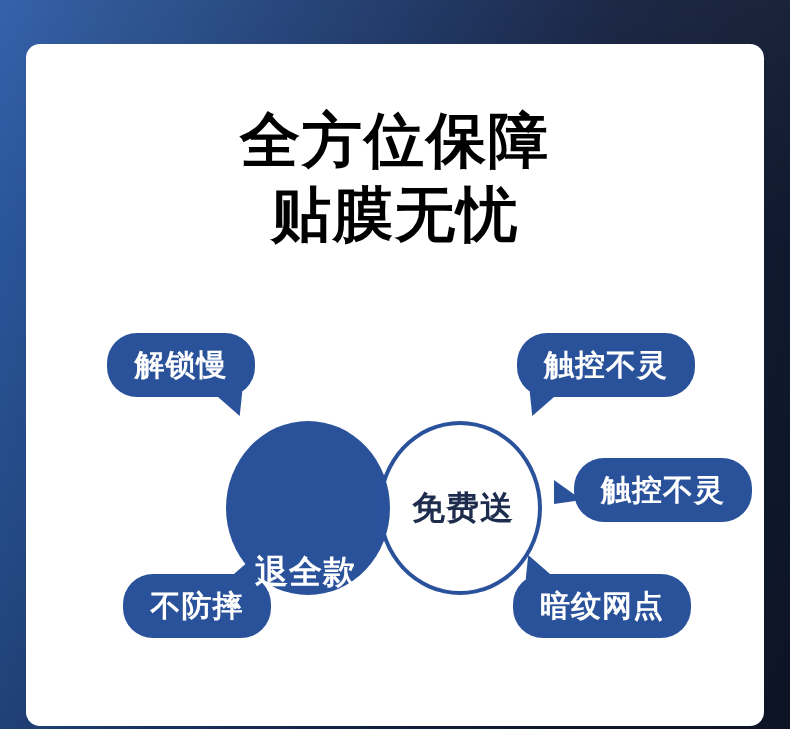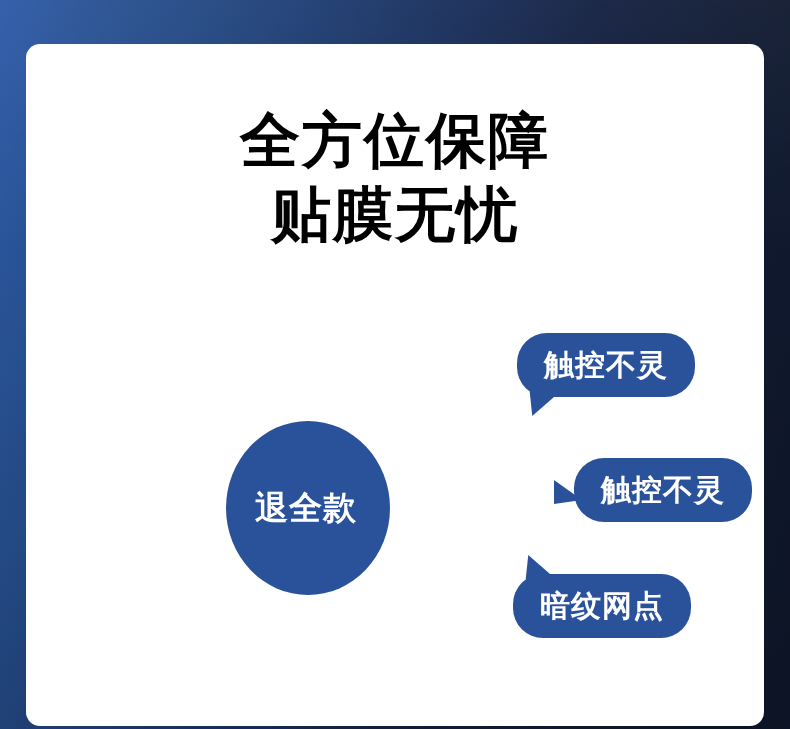--- a/index.html
+++ b/index.html
@@ -97,20 +97,21 @@
     white-space: nowrap;
   }
   #circle-left {
     left: 200px;
     top: 377px;
     width: 164px;
     height: 174px;
     background: #2a529b;
     color: #ffffff;
     z-index: 4;
+    align-items: flex-end;
   }
   #circle-left .circle-label { transform: translateX(-2px); }
 
   #circle-right {
     left: 352px;
     top: 377px;
     width: 164px;
     height: 174px;
     background: transparent;
     border: 4px solid #2a529b;
@@ -235,35 +236,44 @@
 
   <div id="card">
 
     <div id="title-block">
       <span class="title-line">全方位保障</span>
       <span class="title-line">贴膜无忧</span>
     </div>
 
     <div id="diagram">
 
+      <div class="bubble" id="bubble-unlock">
+        <span>解锁慢</span>
+      </div>
 
       <div class="bubble" id="bubble-touch">
         <span>触控不灵</span>
       </div>
 
 
       <div class="bubble" id="bubble-block">
         <span>触控不灵</span>
       </div>
 
+      <div class="bubble" id="bubble-drop">
+        <span>不防摔</span>
+      </div>
 
       <div class="bubble" id="bubble-pattern">
         <span>暗纹网点</span>
       </div>
 
       <div class="vcircle" id="circle-left">
         <span class="circle-label">退全款</span>
       </div>
 
+      <div class="vcircle" id="circle-right">
+        <span class="circle-label">免费送</span>
+      </div>
 
     </div>
   </div>
 </div>
 
 </body></html>

